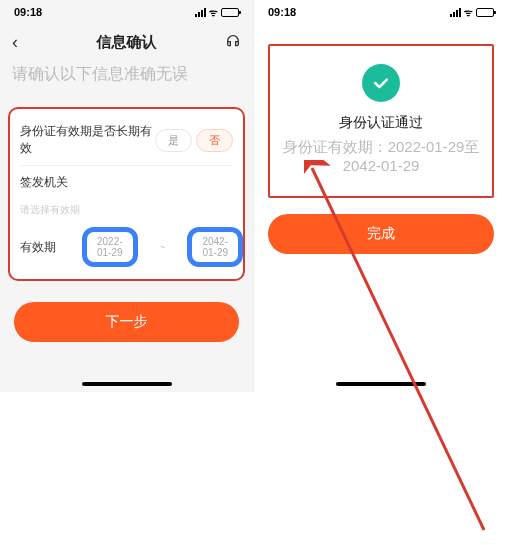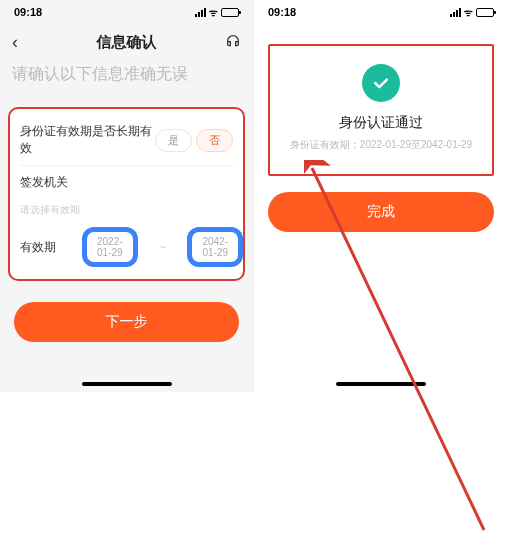--- a/index.html
+++ b/index.html
@@ -120,21 +120,21 @@
       text-align: center;
       background: #fff;
     }
     .check-circle {
       width: 38px; height: 38px; border-radius: 50%;
       background: #1abc9c; margin: 0 auto 12px;
       display: flex; align-items: center; justify-content: center;
       color: #fff; font-size: 20px;
     }
     .result-title { font-size: 14px; color: #222; font-weight: 500; margin-bottom: 6px; }
-    .result-sub { font-size: 10px; color: #bbb; text-align: center; }
+    .result-sub { font-size: 15px; color: #bbb; text-align: center; }
     .right-btn { margin-top: 16px; }
     
     .arrow {
       position: absolute;
       left: 304px; top: 160px;
       width: 190px; height: 380px;
       pointer-events: none;
     }
     
     .home-indicator {

